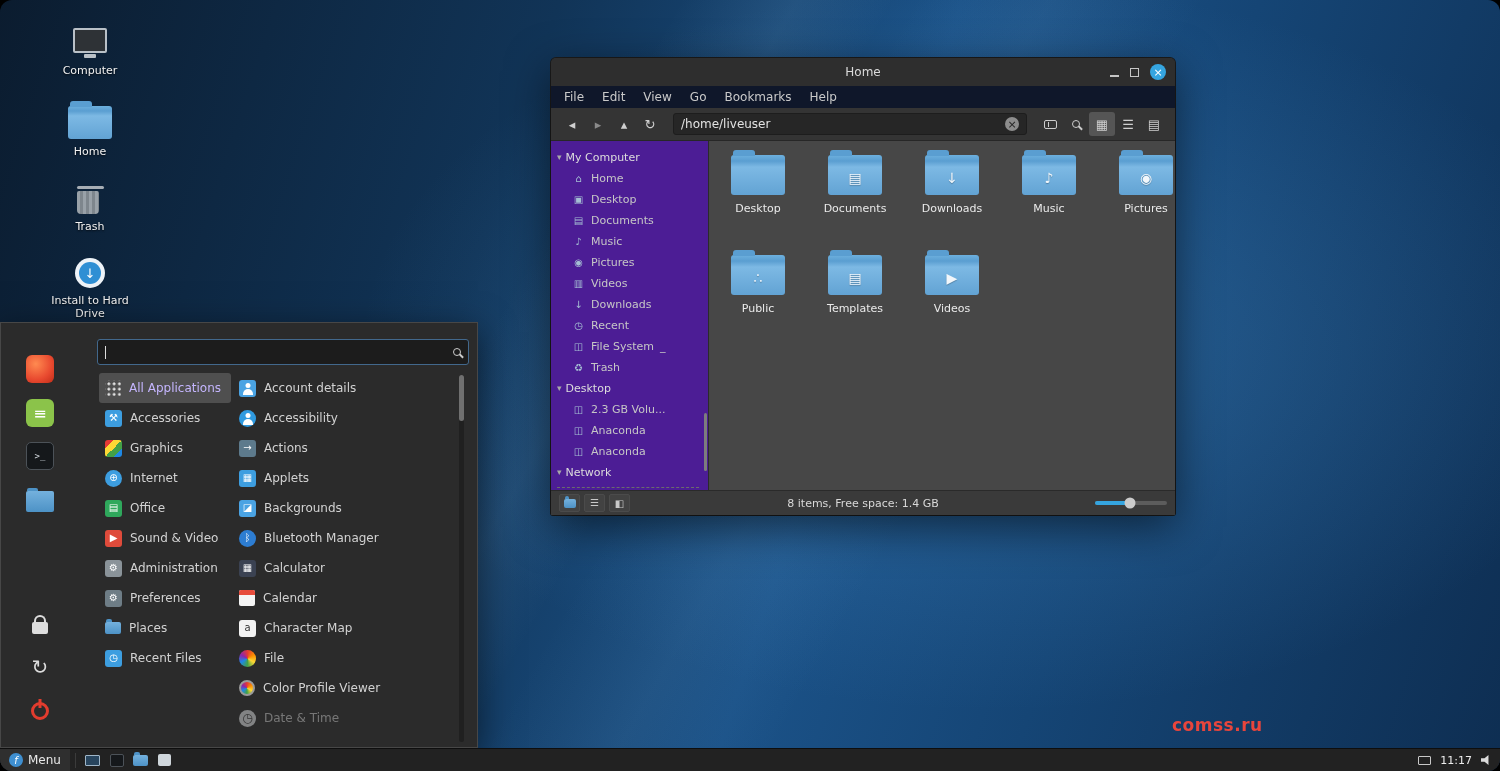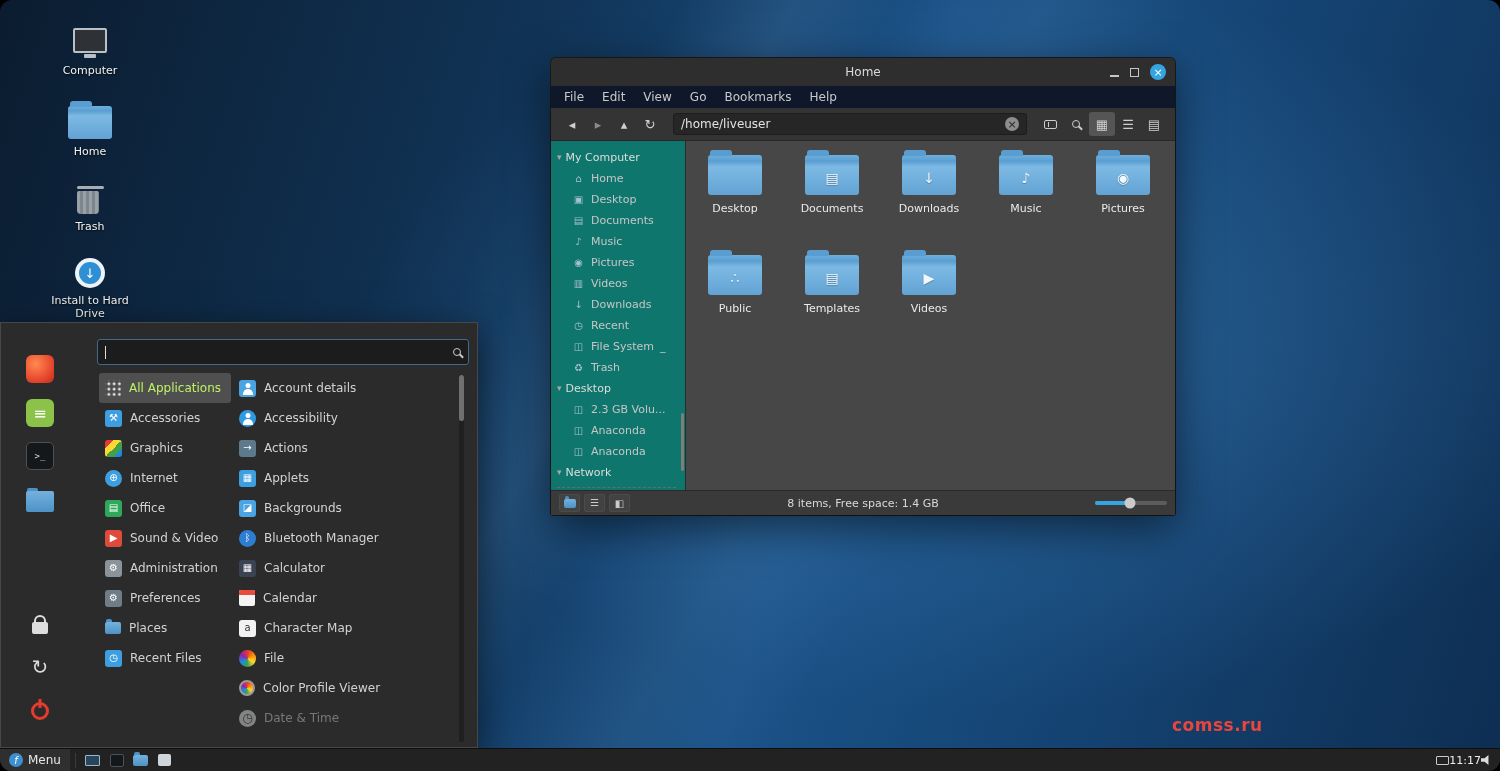--- a/index.html
+++ b/index.html
@@ -93,21 +93,21 @@
   .tbtn.dim{color:#8b8b8b;}
   .tbtn.active{background:#555;}
   .pathbar{flex:1;height:22px;margin:0 10px;background:#262626;border:1px solid #1d1d1d;border-radius:3px;
     display:flex;align-items:center;padding:0 7px;font-size:12px;color:#e2e2e2;}
   .clear-btn{margin-left:auto;width:14px;height:14px;border-radius:50%;background:#8d8d8d;color:#262626;font-size:11px;}
   .loc-ico{width:13px;height:9px;border:1px solid #ccc;border-radius:2px;position:relative;}
   .loc-ico::after{content:"";position:absolute;left:3px;top:1px;width:1px;height:5px;background:#ccc;}
   .mag{width:8px;height:8px;border:1.5px solid #ccc;border-radius:50%;position:relative;}
   .mag::after{content:"";position:absolute;width:5px;height:1.5px;background:#ccc;transform:rotate(45deg);right:-4px;bottom:-1px;}
   .win-body{display:flex;height:349px;}
-  .sidebar{width:135px;background:#0f766e;border-right:1px solid #2b2b2b;padding-top:6px;position:relative;}
+  .sidebar{width:158px;background:#4c1d95;border-right:1px solid #2b2b2b;padding-top:6px;position:relative;}
   .sb-head{height:21px;display:flex;align-items:center;gap:4px;padding-left:6px;color:#dcdcdc;font-size:11px;}
   .sb-head .gi{color:#a8a8a8;font-size:9px;}
   .sb-row{height:21px;display:flex;align-items:center;gap:6px;padding-left:21px;color:#c6c6c6;font-size:11px;}
   .sbi{width:13px;text-align:center;font-size:10px;color:#a5bfd4;}
   .sb-scroll{position:absolute;right:1px;top:272px;width:3px;height:58px;background:#7d7d7d;border-radius:2px;}
   .sb-dash{position:absolute;left:6px;right:9px;bottom:2px;border-top:1px dashed #6b6b6b;}
   .main{flex:1;background:#474747;position:relative;}
   .file-item{position:absolute;width:96px;text-align:center;}
   .fi-label{margin-top:7px;font-size:11px;color:#eaeaea;}
   .statusbar{height:25px;background:#3a3a3a;border-top:1px solid #2a2a2a;display:flex;align-items:center;padding:0 8px;position:relative;}
@@ -135,21 +135,21 @@
   .power-ico{width:18px;height:18px;border:3px solid #e23c2e;border-radius:50%;position:relative;}
   .power-ico::after{content:"";position:absolute;top:-6px;left:50%;transform:translateX(-50%);width:3px;height:9px;background:#e23c2e;}
   .search-box{position:absolute;left:96px;top:16px;width:372px;height:26px;background:#1c1c1c;
     border:1px solid #42688c;border-radius:3px;display:flex;align-items:center;padding:0 7px;}
   .caret{width:1px;height:13px;background:#dcdcdc;}
   .search-input{flex:1;background:transparent;border:none;outline:none;color:#e8e8e8;font-size:12px;
     font-family:"DejaVu Sans",sans-serif;padding:0 4px;}
   .cat-col{position:absolute;left:98px;top:50px;width:132px;}
   .app-col{position:absolute;left:232px;top:50px;width:224px;}
   .m-row{height:30px;display:flex;align-items:center;gap:8px;padding:0 6px;border-radius:3px;font-size:12px;color:#d2d2d2;}
-  .m-row.selected{background:#4f4f4f;color:#bef264;}
+  .m-row.selected{background:#4f4f4f;color:#c4b5fd;}
   .m-row.dim{opacity:.45;}
   .tile{width:17px;height:17px;border-radius:3px;color:#fff;font-size:10px;display:flex;align-items:center;justify-content:center;flex:none;}
   .round{border-radius:50%;}
   .dots{width:16px;height:16px;flex:none;background-image:radial-gradient(#e2e2e2 1.3px,transparent 1.5px);
     background-size:5.3px 5.3px;background-position:1.2px 1.2px;}
   .bg-blue{background:#3d9ee0;} .bg-blue2{background:#4aa3e3;} .bg-dkblue{background:#2d7dd2;}
   .bg-green{background:#2fa85c;} .bg-red{background:#df4b3b;}
   .bg-gray{background:#8a9399;} .bg-gray2{background:#6e7d86;} .bg-slate{background:#5d7a8c;}
   .bg-dark{background:#3b4252;} .bg-light{background:#f2f2f2;color:#333;}
   .stripes{background:linear-gradient(135deg,#e53935 0 25%,#fdd835 25% 50%,#43a047 50% 75%,#1e88e5 75% 100%);}
@@ -172,21 +172,21 @@
   #panel{position:absolute;left:0;right:0;bottom:0;height:23px;background:#222;border-top:1px solid #0e0e0e;
     display:flex;align-items:center;z-index:30;}
   .menu-btn{height:100%;display:flex;align-items:center;gap:5px;padding:0 9px;background:#2f2f2f;}
   .logo{width:14px;height:14px;border-radius:50%;background:#3f8fd0;color:#fff;font-size:10px;font-style:italic;}
   .menu-lbl{font-size:12px;color:#e8e8e8;}
   .psep{width:1px;height:15px;background:#3b3b3b;margin:0 5px;}
   .pl{width:22px;height:19px;display:flex;align-items:center;justify-content:center;margin:0 1px;}
   .p-monitor{width:15px;height:11px;border:1px solid #9fb6c8;background:#28455e;border-radius:1px;}
   .p-term{width:14px;height:13px;background:#15181b;border:1px solid #4c5258;border-radius:2px;}
   .p-applet{width:13px;height:12px;background:#cfd6db;border-radius:2px;}
-  .panel-right{margin-left:auto;display:flex;align-items:center;gap:0;padding-right:8px;}
+  .panel-right{margin-left:auto;display:flex;align-items:center;gap:9px;padding-right:8px;}
   .tray-monitor{width:13px;height:9px;border:1px solid #c9c9c9;border-radius:1px;}
   .clock-txt{font-size:11px;color:#ececec;}
   .speaker{width:11px;height:11px;background:#dcdcdc;
     clip-path:polygon(0 35%,32% 35%,68% 5%,68% 95%,32% 65%,0 65%);}
 
   .watermark{position:absolute;left:1172px;top:715px;font-size:17px;font-weight:bold;
     color:#e8453c;letter-spacing:.5px;z-index:6;}
 </style>
 </head>
 <body>

